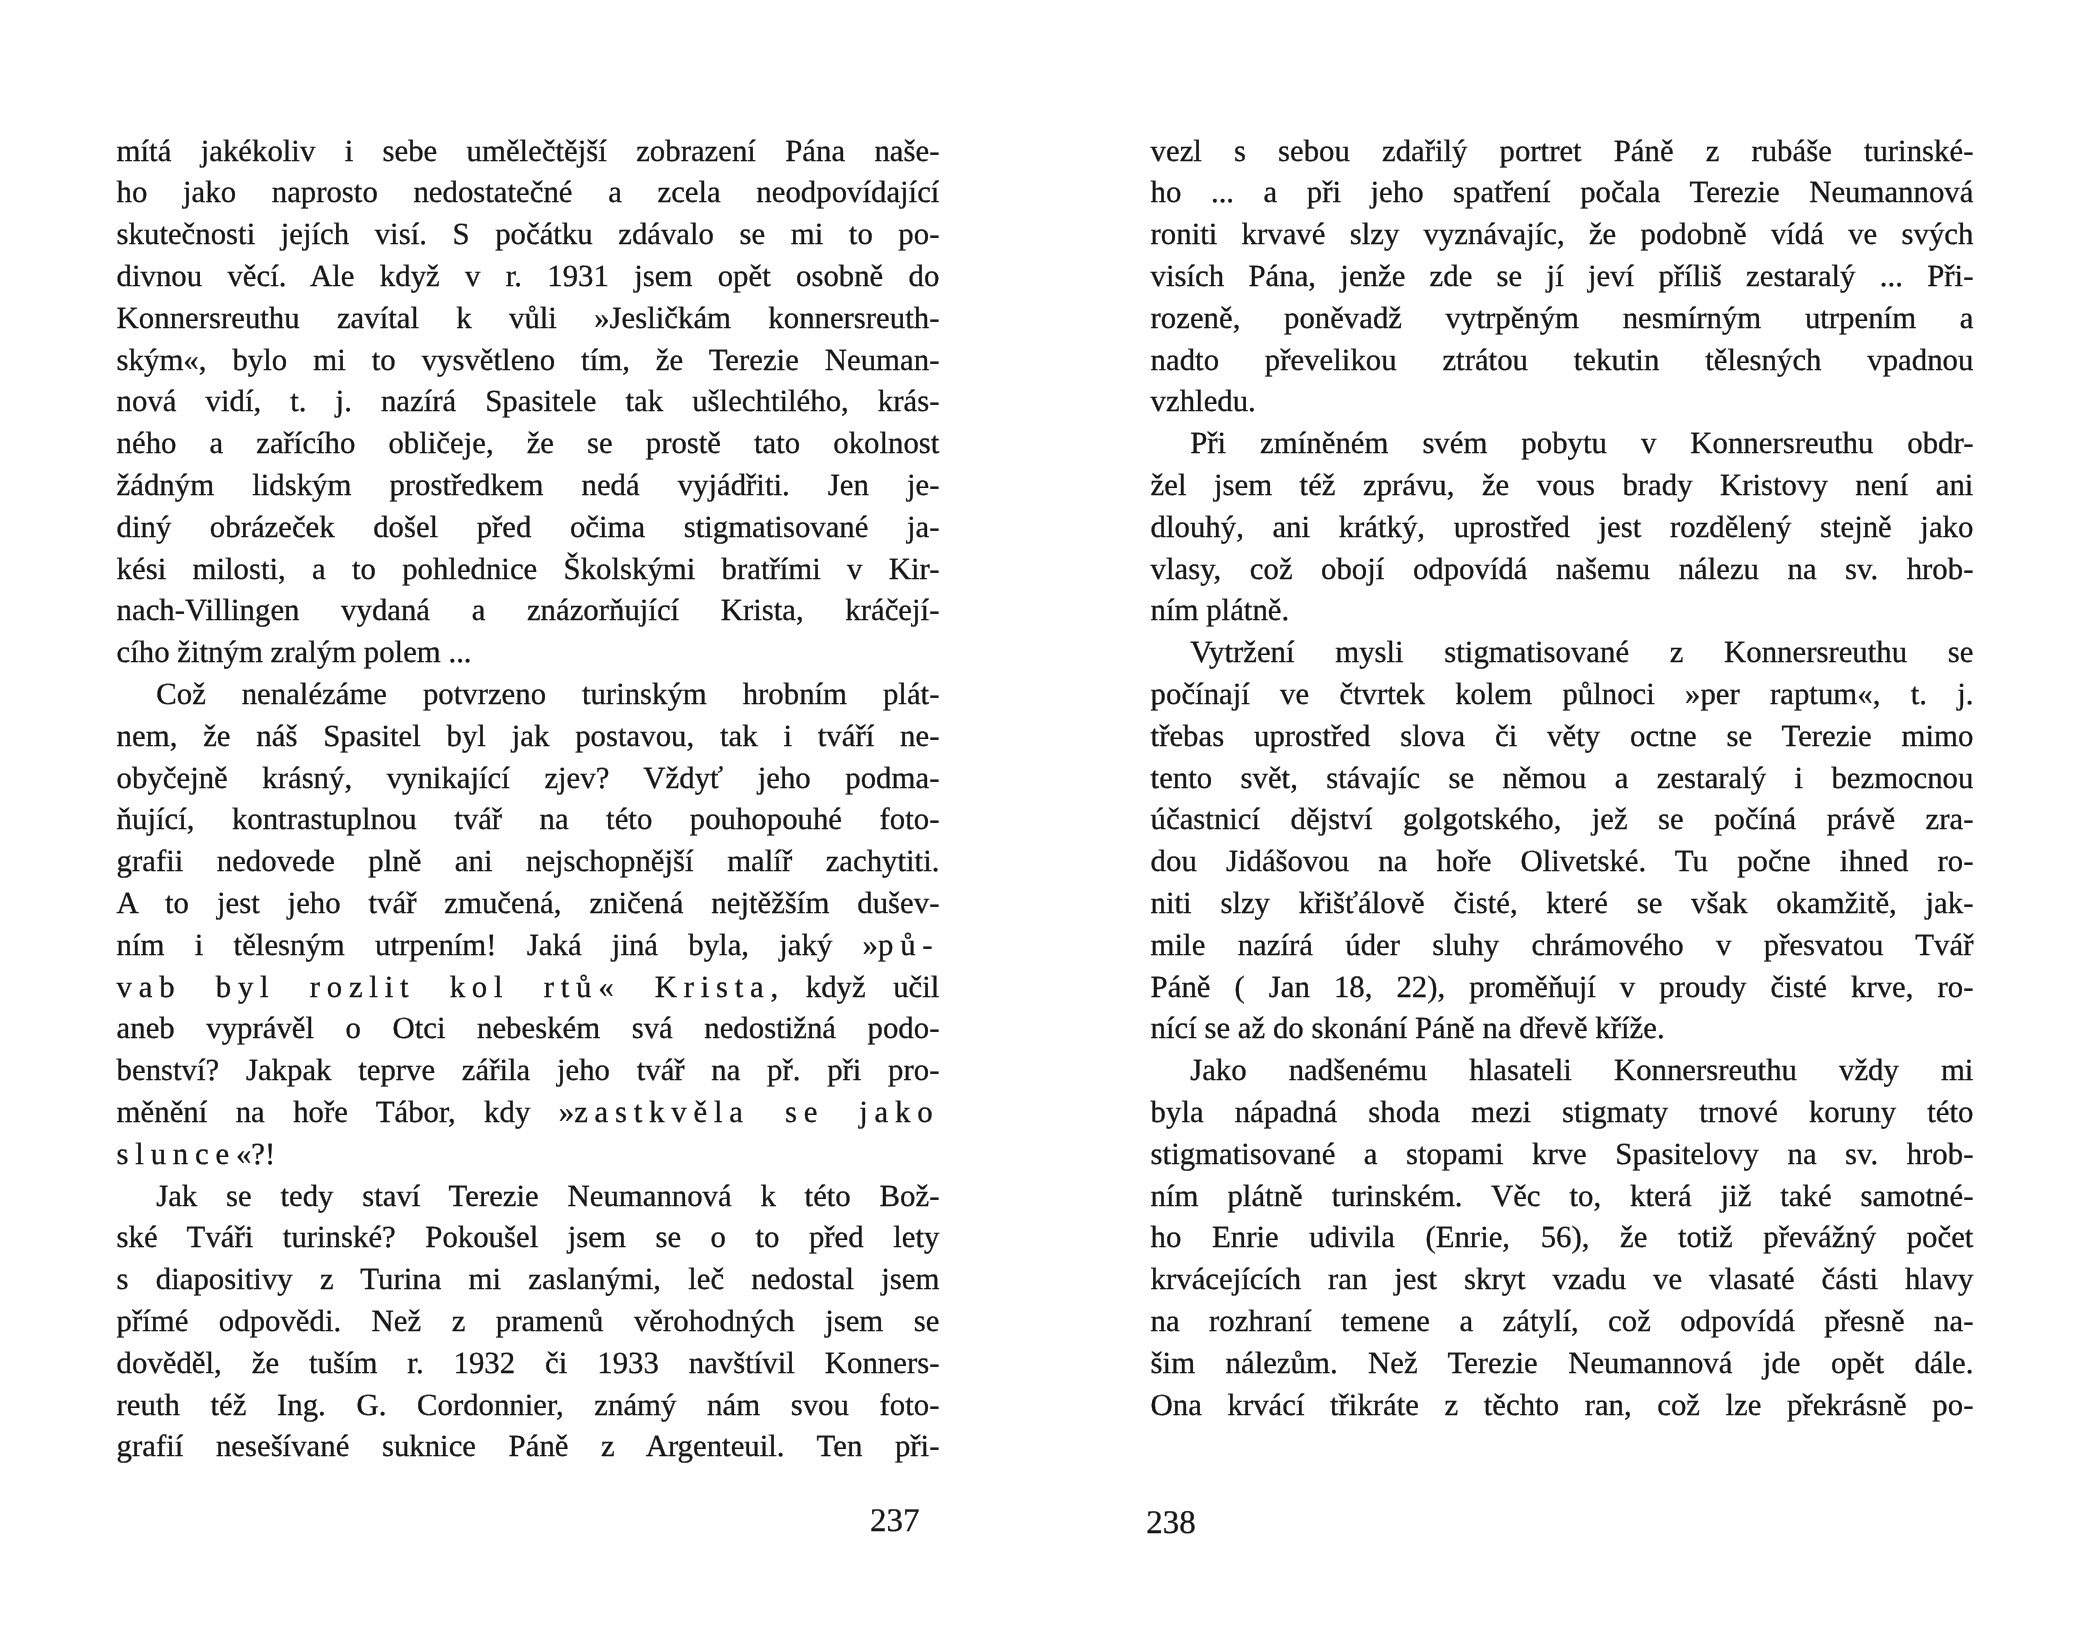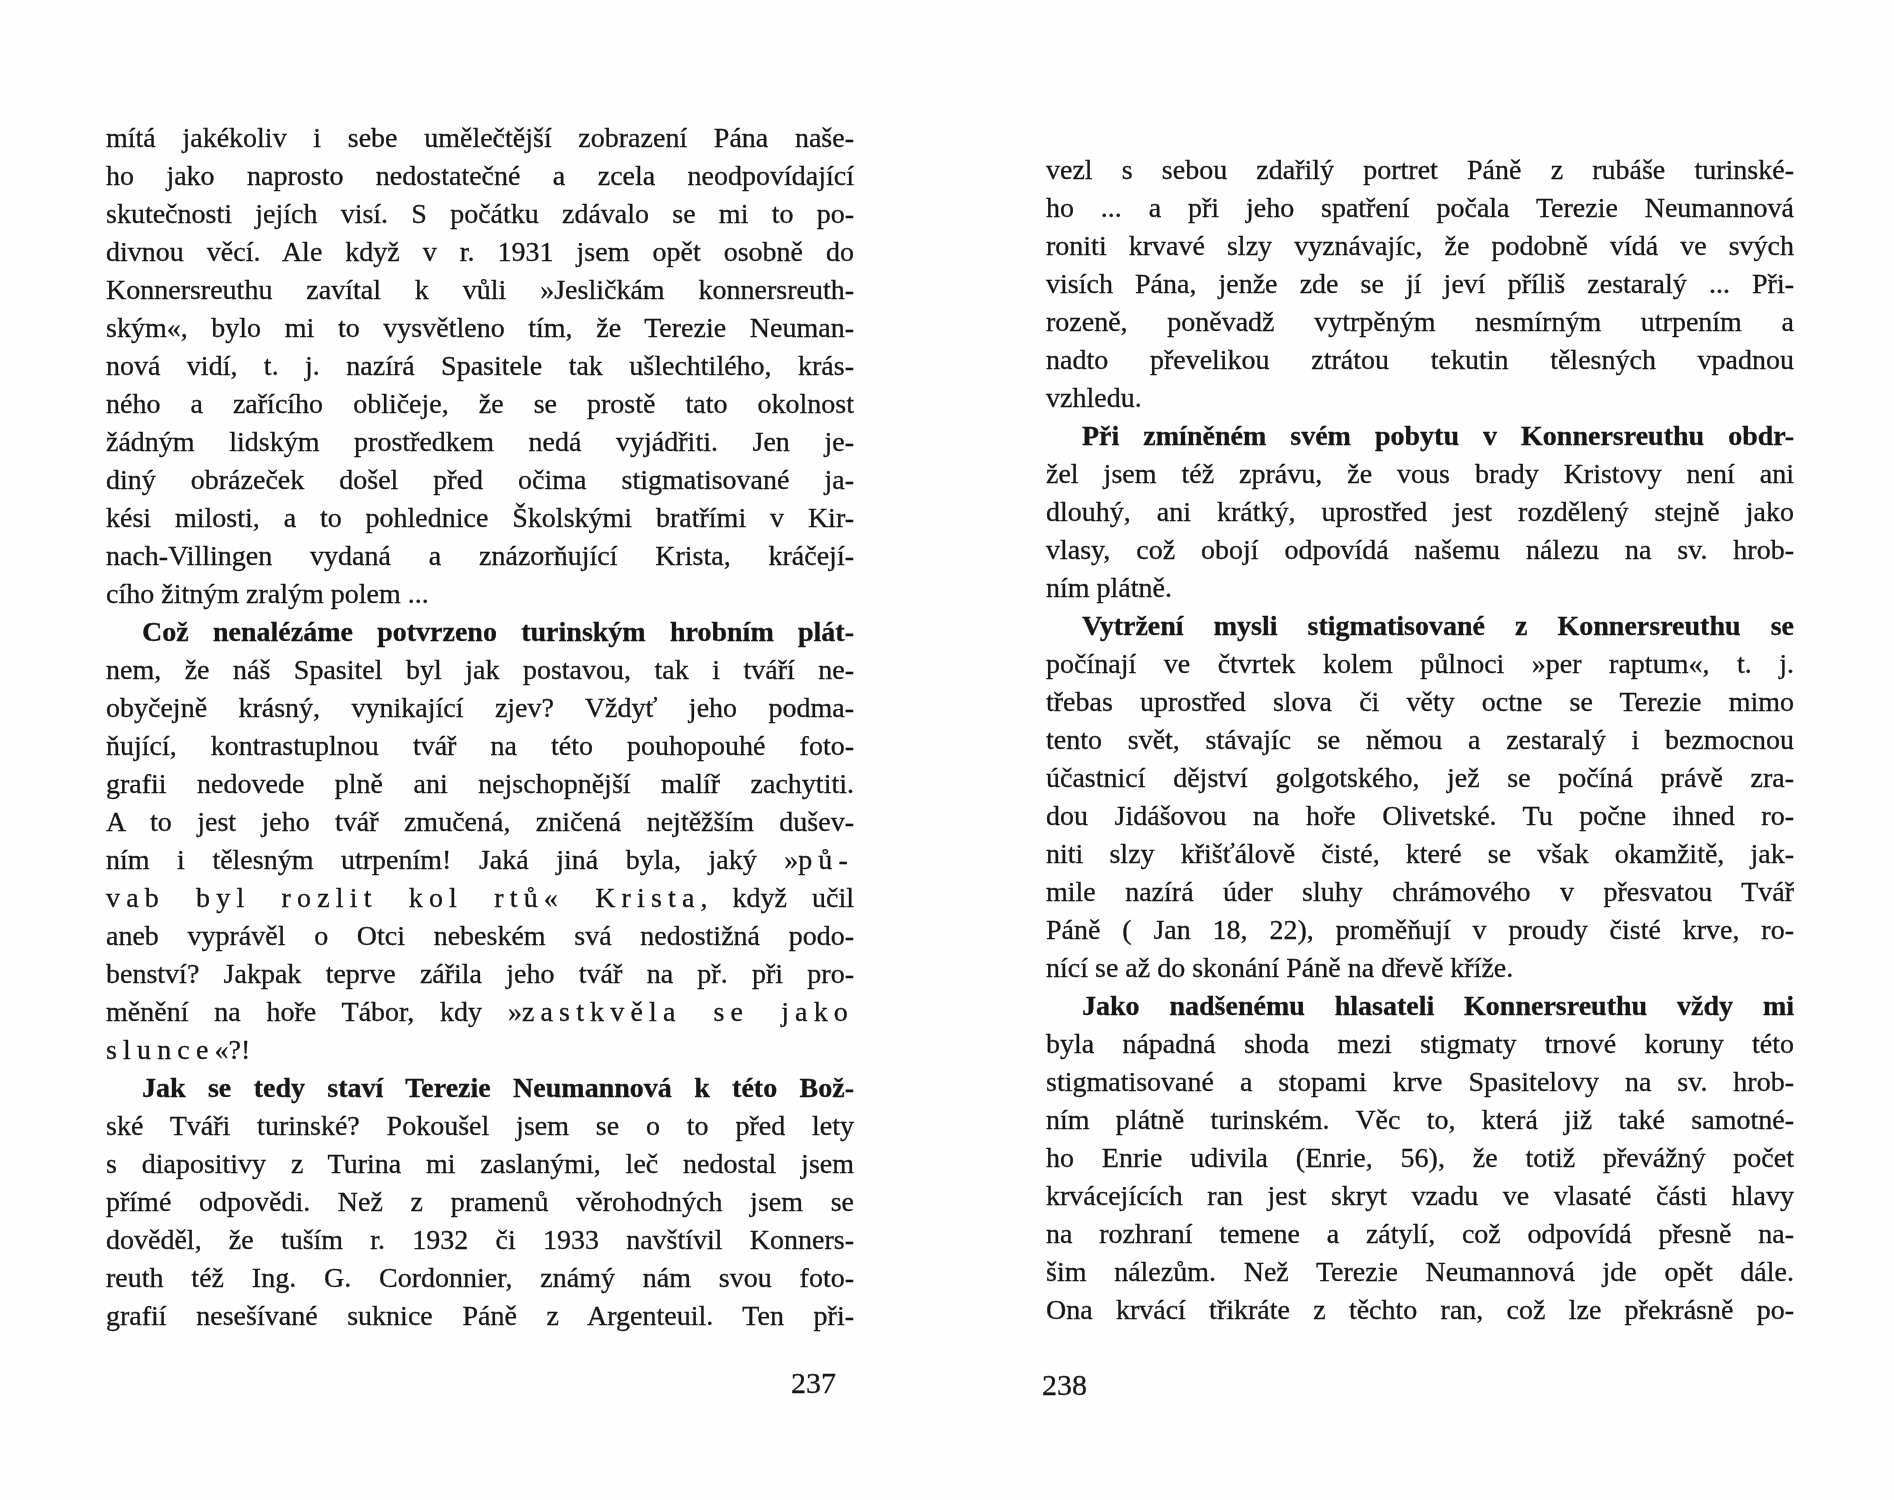--- a/index.html
+++ b/index.html
@@ -16,31 +16,30 @@
     overflow: hidden;
   }
   .page-col {
     position: absolute;
     width: 748px;
     font-size: 28px;
     line-height: 38px;
     -webkit-text-stroke: 0.3px #161616;
   }
   #col-left  { left: 106px; top: 119px; }
-  #col-right { left: 1046px; top: 119px; margin-top: 32px; }
+  #col-right { left: 1046px; top: 119px; }
   .line {
     text-align: justify;
     text-align-last: justify;
   }
   .line.end {
     text-align-last: left;
   }
   .line.indent {
     text-indent: 36px;
-    font-weight: bold;
   }
   .sp {
     letter-spacing: 0.22em;
   }
   .pagenum {
     position: absolute;
     font-size: 30px;
     line-height: 38px;
     -webkit-text-stroke: 0.3px #161616;
   }

